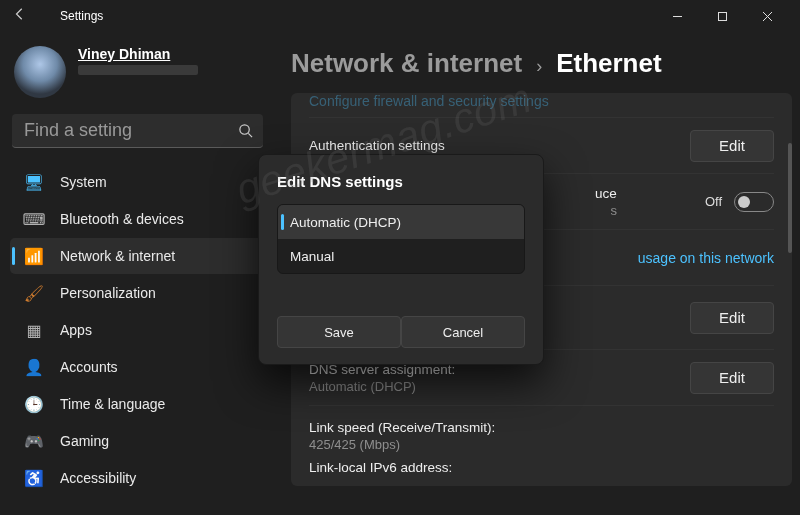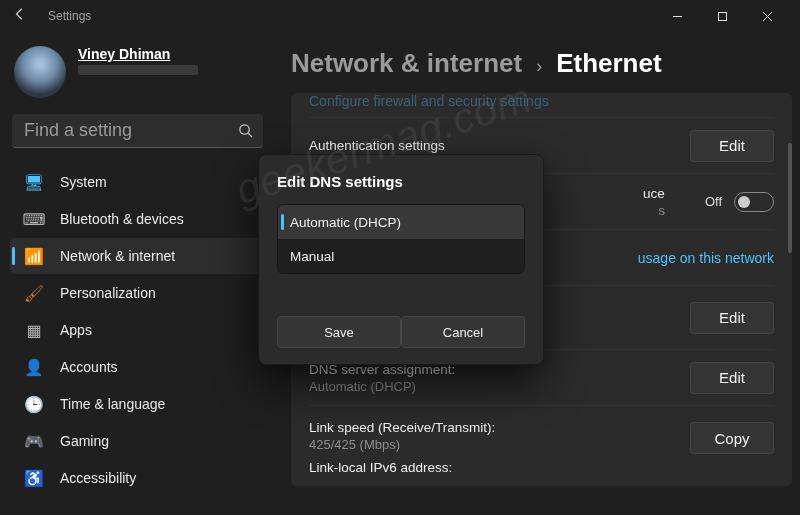--- a/index.html
+++ b/index.html
@@ -8,21 +8,21 @@
     width:800px; height:515px;
     background:#1f1f1f;
     font-family:"Segoe UI",Arial,sans-serif;
     color:#fff;
     overflow:hidden;
     position:relative;
   }
   
   .titlebar { display:flex; align-items:center; height:32px; padding:0 10px; }
   .titlebar .back { width:20px; text-align:center; color:#ccc; font-size:16px; cursor:pointer; }
-  .titlebar .title { margin-left:18px; font-size:12px; color:#a3a3a3; }
+  .titlebar .title { margin-left:30px; font-size:12px; color:#ffffff; }
   .win-controls { margin-left:auto; display:flex; }
   .win-controls .wc { width:45px; height:30px; display:flex; align-items:center; justify-content:center; color:#ddd; cursor:pointer; }
   .win-controls svg { width:11px; height:11px; }
 
   .app { display:flex; height:calc(515px - 32px); }
 
   
   .sidebar { width:275px; padding:8px 10px 10px 10px; }
   .profile { display:flex; gap:12px; padding:6px 4px 16px 4px;text-decoration:underline; }
   .avatar { width:52px; height:52px; border-radius:50%; background:radial-gradient(circle at 50% 35%, #aec7e7 0%, #6f8aa8 40%, #303843 70%); flex-shrink:0; }
@@ -66,21 +66,21 @@
   .row .label { font-size:13.5px; color:#eee; }
   .row .sub { font-size:13px; color:#8e8e8e; margin-top:2px; }
   .row .link { font-size:14px; color:#4cc2ff; }
   .row .right-ctrl { margin-left:auto; display:flex; align-items:center; gap:12px; }
   .btn-edit {
     width:84px; height:32px; background:#353535; border:1px solid #454545;
     border-radius:4px; font-size:15px; color:#eee; cursor:pointer; display:flex; align-items:center; justify-content:center;
   }
   .toggle-off { width:40px; height:20px; border-radius:10px; border:1px solid #888; background:#2b2b2b; position:relative; }
   .toggle-off::after { content:""; position:absolute; left:3px; top:3px; width:12px; height:12px; border-radius:50%; background:#ccc; }
-  .toggle-label { font-size:13px; color:#ddd; }
+  .toggle-label { font-size:13px; color:#ddd;margin-left:48px; }
 
   .scrolltrack { position:absolute; right:0; top:0; width:6px; height:100%; }
   .scrollthumb { position:absolute; right:0; top:50px; width:4px; height:110px; background:#555; border-radius:3px; }
 
   
   .dialog {
     position:absolute; left:258px; top:154px; width:286px;
     background:#2b2b2b; border:1px solid #1a1a1a; border-radius:8px;
     box-shadow:0 18px 40px rgba(0,0,0,0.7);
     padding:18px 18px 16px 18px; z-index:50;
@@ -244,23 +244,20 @@
           <div class="right-ctrl">
               <div class="btn-edit">Edit</div>
             </div>
         </div>
         <div class="row" style="align-items:flex-start;padding-top:14px;">
           <div>
             <div class="label">Link speed (Receive/Transmit):</div>
             <div class="sub">425/425 (Mbps)</div>
             <div class="label" style="margin-top:8px">Link-local IPv6 address:</div>
           </div>
-          <div class="right-ctrl" style="align-self:flex-start;margin-top:2px;">
-              <div class="btn-edit">Copy</div>
-            </div>
         </div>
       </div>
       <div class="scrolltrack">
         <div class="scrollthumb"></div>
       </div>
     </div>
   </div>
 </div>
 
 <div class="dialog">

